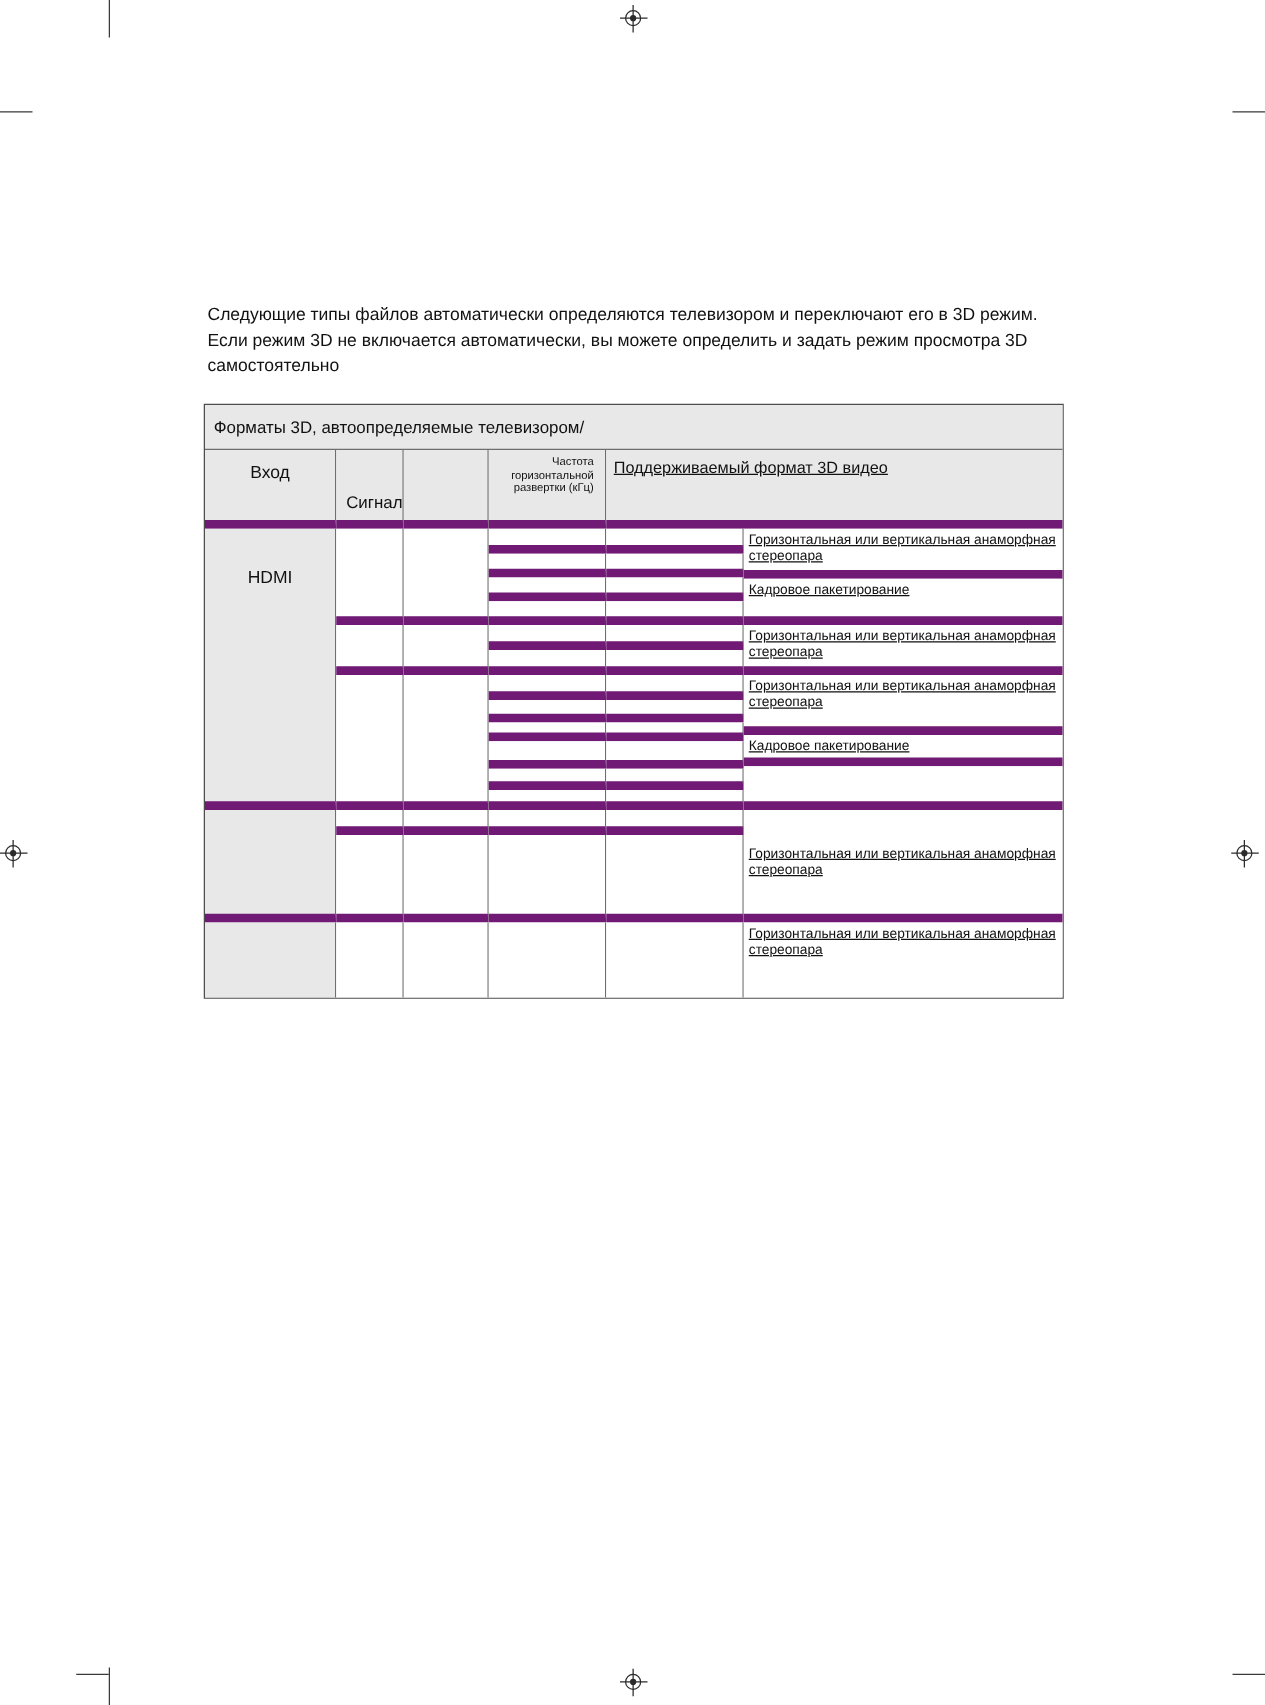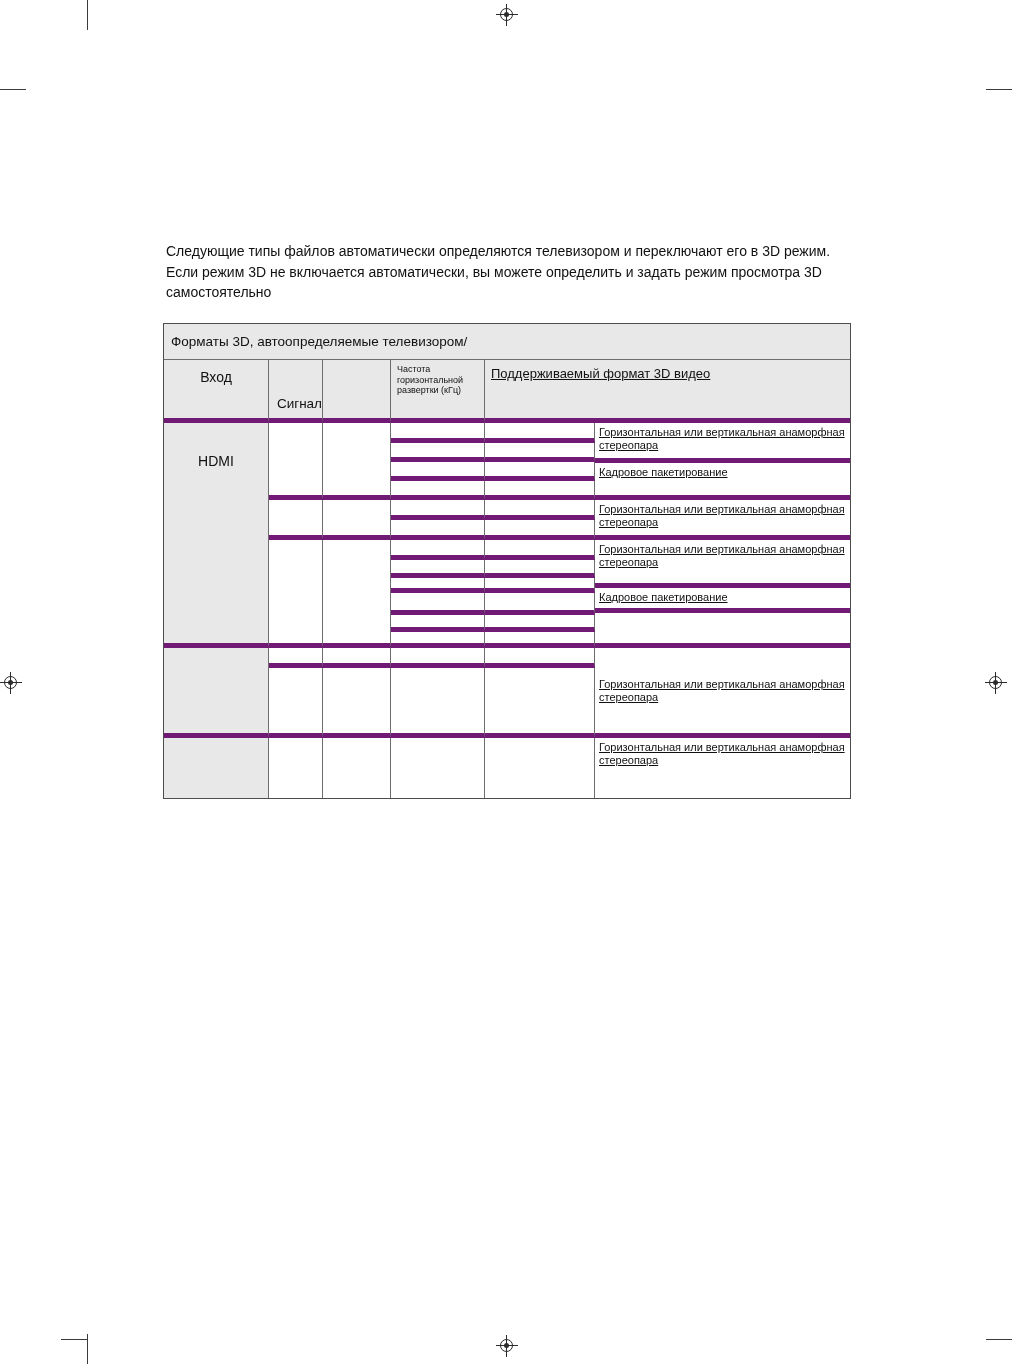--- a/index.html
+++ b/index.html
@@ -26,42 +26,42 @@
     position:absolute; left:166px; top:241px; width:680px;
     font-size:14px; line-height:1.47; color:#111;
   }
 
   
   .tbl {
     position:absolute; left:163px; top:323px; width:688px;
     border:1px solid #4d4d4d;
     font-size:11px; color:#111;
   }
-  .cell { border-right:1px solid #6e6e6e; border-bottom:5px solid #701a75; background:#fff; overflow:hidden; }
+  .cell { border-right:1px solid #6e6e6e; border-bottom:7px solid #701a75; background:#fff; overflow:hidden; }
   .gray { background:#e8e8e8; }
   .br0 { border-right:none; }
   .bb0 { border-bottom:none; }
 
   .trow {
     height:36px; line-height:35px; padding-left:7px;
     background:#e8e8e8; border-bottom:1px solid #6e6e6e;
     font-size:13.5px;
   }
   .hrow { display:flex; }
   .hrow .cell { height:63px; }
   .c1 { width:105px; flex:none; }
   .c2 { width:54px;  flex:none; }
   .c3 { width:68px;  flex:none; }
   .c4 { width:94px;  flex:none; }
   .c5 { width:110px; flex:none; }
   .c6 { flex:1; }
 
   .hdr-input  { text-align:center; padding-top:9px; font-size:14px; }
   .hdr-signal { display:flex; align-items:flex-end; justify-content:flex-end; padding-bottom:7px; font-size:13.5px; }
-  .hdr-small  { font-size:9px; line-height:10.5px; padding:4px 2px 16px 6px; }
+  .hdr-small  { font-size:9px; line-height:10.5px; padding:4px 2px 16px 6px;text-align:right; }
   .hdr-small span { display:block; max-width:78px; }
   .hdr-format { font-size:13px; padding:6px 2px 0 6px;text-decoration:underline; }
 
   .block { display:flex; }
   .rest  { flex:1; display:flex; flex-direction:column;text-decoration:underline; }
   .sub   { display:flex; }
   .fcol  { display:flex; flex-direction:column; }
   .fcol .cell { width:auto; }
 
   .input-cell { text-align:center; padding-top:30px; font-size:14px; }

